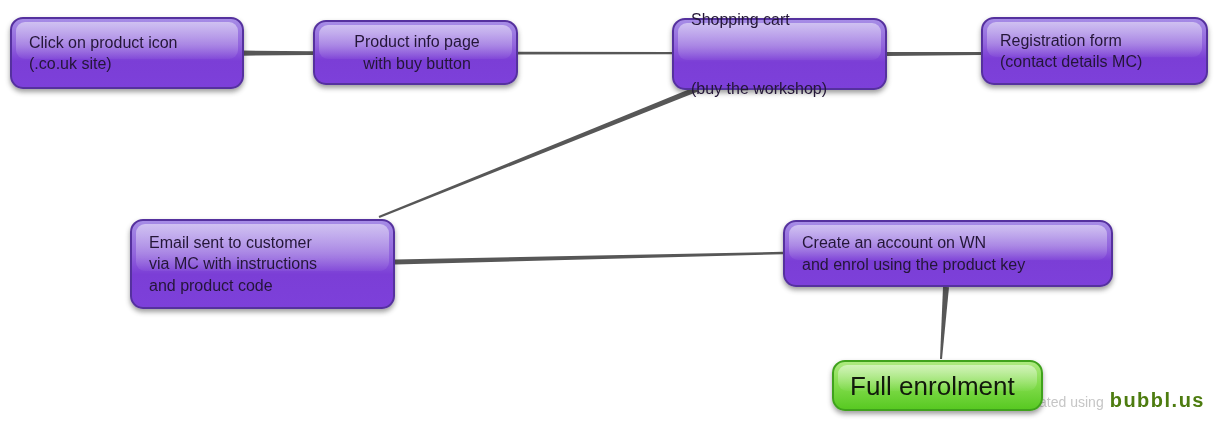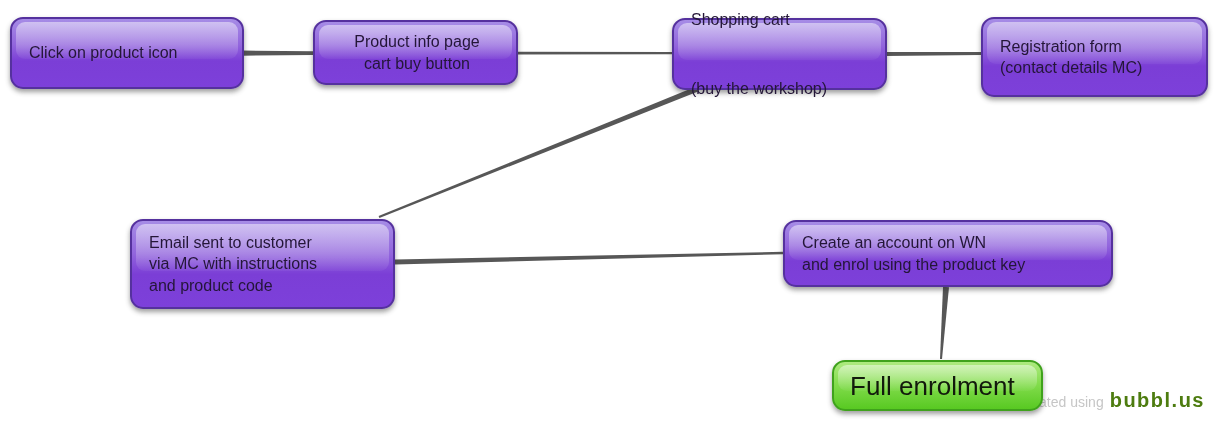--- a/index.html
+++ b/index.html
@@ -55,21 +55,21 @@
     color:#121a0c;
     font-size:26px;
     line-height:30px;
     padding:4px 14px 4px 16px;
   }
 
   
   #node-1 { left:10px;  top:17px;  width:234px; height:72px; }
   #node-2 { left:313px; top:20px;  width:205px; height:65px;align-items:center; }
   #node-3 { left:672px; top:18px;  width:215px; height:72px;gap:48px; }
-  #node-4 { left:981px; top:17px;  width:227px; height:80px; }
+  #node-4 { left:981px; top:17px;  width:227px; height:68px; }
   #node-5 { left:130px; top:219px; width:265px; height:90px; }
   #node-6 { left:783px; top:220px; width:330px; height:67px; }
   #node-7 { left:832px; top:360px; width:211px; height:51px; }
 
   .watermark {
     position:absolute;
     right:16px; bottom:11px;
     z-index:1;                 
     color:#bdbdbd;
     display:flex;
@@ -95,25 +95,26 @@
     <polygon fill="#575757" points="243,50.5 313,51.3 313,54.9 243,55.7"></polygon>
     <polygon fill="#575757" points="518,51.8 672,52 672,54.2 518,54.4"></polygon>
     <polygon fill="#575757" points="886,51.9 981,52.1 981,55.1 886,56.1"></polygon>
     <polygon fill="#575757" points="696,86.5 378.6,216.1 379.4,217.9 698,91.5"></polygon>
     <polygon fill="#575757" points="394.9,259.5 782.9,251.8 783.1,254.3 395.1,264.5"></polygon>
     <polygon fill="#575757" points="943,286.8 940,358.9 942,359.1 949,287.2"></polygon>
   </svg>
 
   <div id="node-1" class="node purple">
     <div class="line">Click on product icon</div>
+    <div class="line">(.co.uk site)</div>
   </div>
 
   <div id="node-2" class="node purple">
     <div class="line">Product info page</div>
-    <div class="line">cart buy button</div>
+    <div class="line">with buy button</div>
   </div>
 
   <div id="node-3" class="node purple">
     <div class="line">Shopping cart</div>
     <div class="line">(buy the workshop)</div>
   </div>
 
   <div id="node-4" class="node purple">
     <div class="line">Registration form</div>
     <div class="line">(contact details MC)</div>

